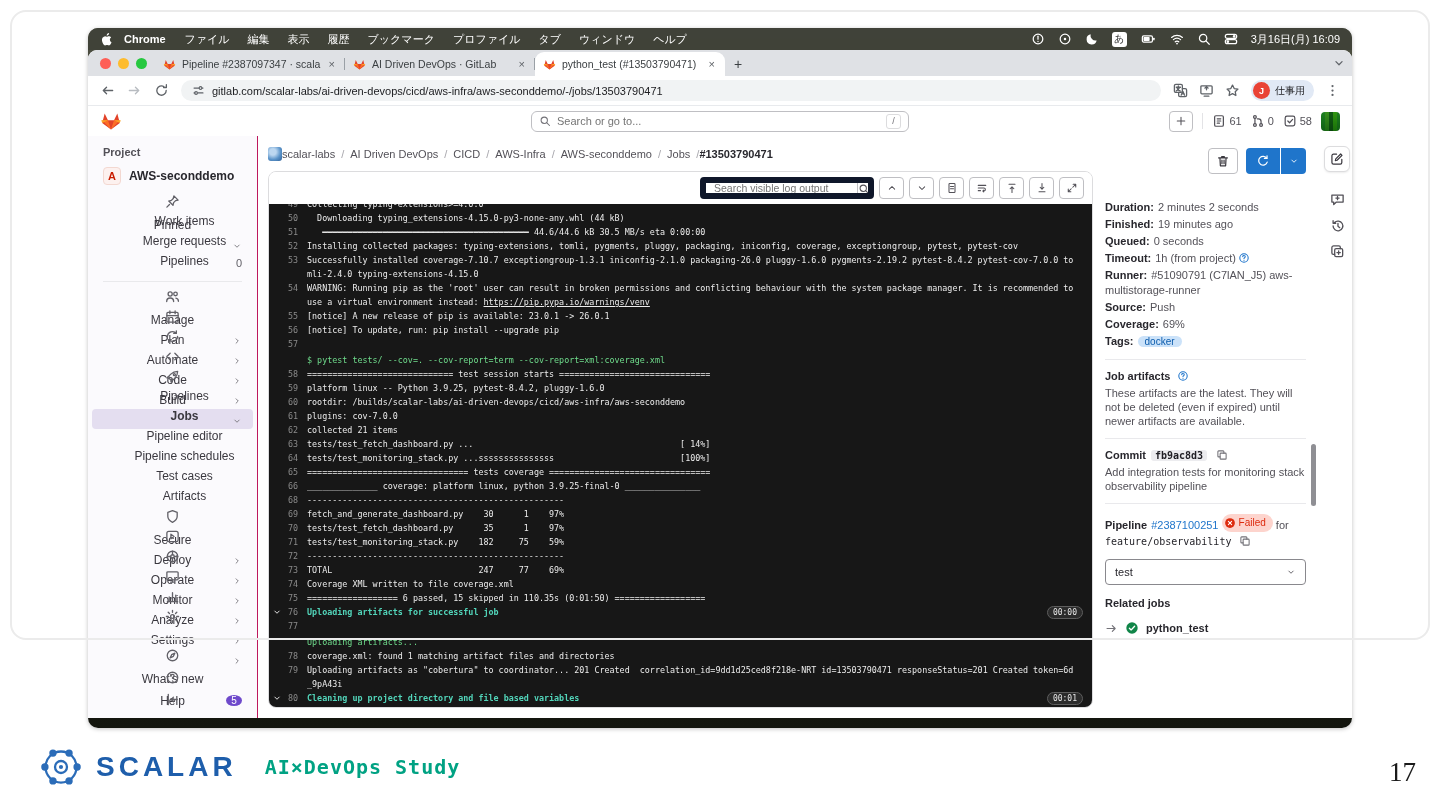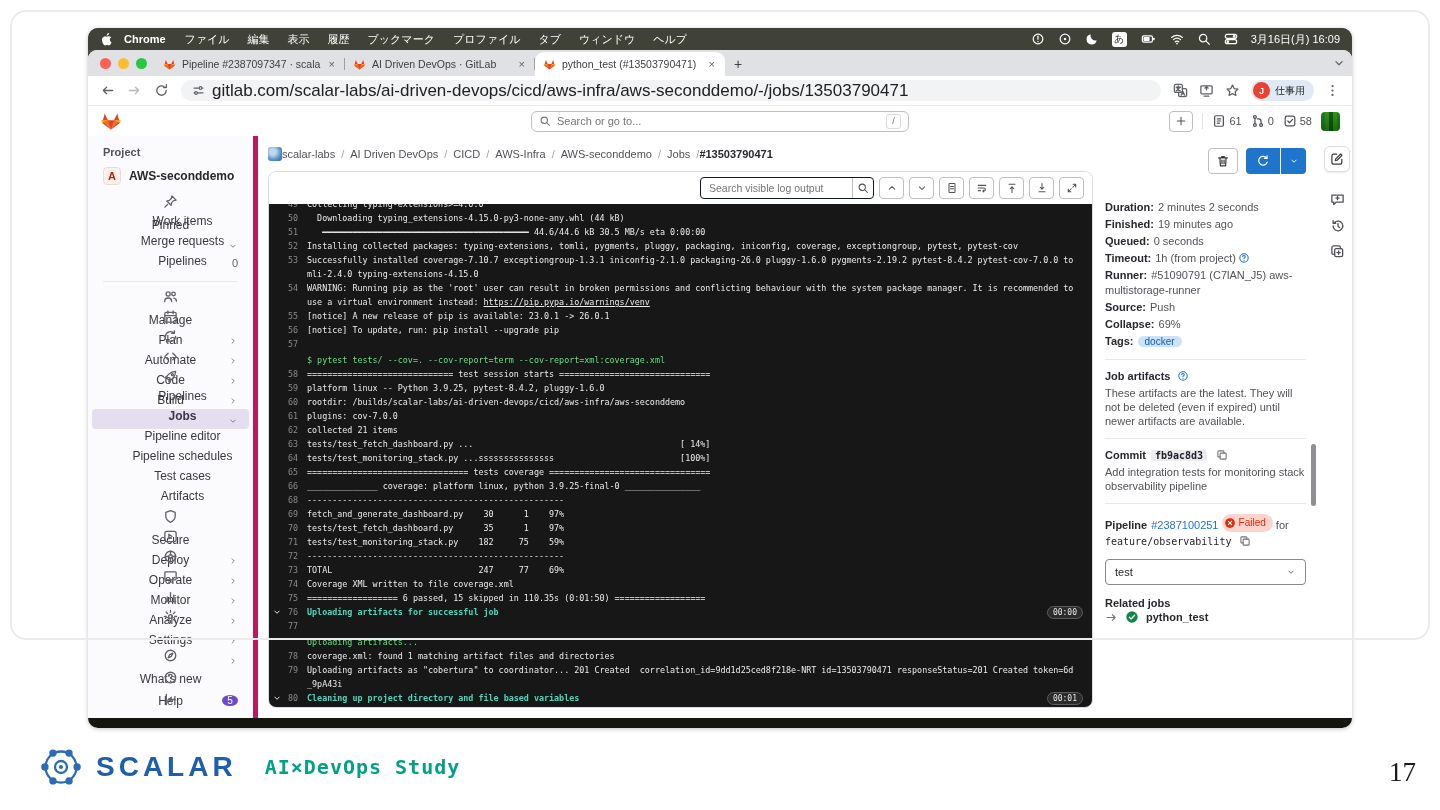--- a/index.html
+++ b/index.html
@@ -31,21 +31,21 @@
   .tab.active { background:#fff; border-radius:9px 9px 0 0; }
   .tab .fav { width:13px; height:13px; flex:none; display:inline-flex; }
   .tab .title { flex:1; white-space:nowrap; overflow:hidden; }
   .tab .close { color:#5f6368; font-size:11px; padding:0 2px; }
   .newtab { width:26px; text-align:center; color:#3c4043; font-size:14px; padding-bottom:4px; }
   .tabsearch { margin-left:auto; color:#5f6368; width:14px; height:14px; display:inline-flex; margin-bottom:6px; }
 
   .toolbar { height:30px; background:#fff; display:flex; align-items:center; gap:12px; padding:0 12px; border-bottom:1px solid #e8eaed; flex:none; }
   .nav-ic { display:inline-flex; width:15px; height:15px; color:#5f6368; }
   .nav-ic.dim { color:#b8bcc1; }
-  .urlbar { flex:1; height:21px; background:#f1f3f4; border-radius:11px; display:flex; align-items:center; gap:7px; padding:0 11px; font-size:17px; color:#202124; }
+  .urlbar { flex:1; height:21px; background:#f1f3f4; border-radius:11px; display:flex; align-items:center; gap:7px; padding:0 11px; font-size:11px; color:#202124; }
   .urlbar .tune { width:13px; height:13px; display:inline-flex; color:#5f6368; }
   .tb-right { display:flex; align-items:center; gap:11px; }
   .profile-chip { height:21px; background:#e1e9f5; border-radius:11px; display:flex; align-items:center; gap:5px; padding:0 9px 0 2px; font-size:10px; color:#202124; }
   .avatar-j { width:17px; height:17px; border-radius:50%; background:#e94235; color:#fff; font-size:9px; font-weight:bold; display:grid; place-items:center; }
 
   
   .page { flex:1; display:flex; flex-direction:column; min-height:0; background:#fff; }
   .gl-topbar { height:30px; display:flex; align-items:center; padding:0 12px; position:relative; flex:none; }
   .tanuki { width:22px; height:22px; display:inline-flex; }
   .gl-search { position:absolute; left:50%; transform:translateX(-50%); width:378px; height:21px; border:1px solid #bfbfc3; border-radius:6px; display:flex; align-items:center; gap:6px; padding:0 7px; color:#737278; font-size:11px; background:#fff; }
@@ -58,21 +58,21 @@
   .plusbtn { width:24px; height:21px; border:1px solid #bfbfc3; border-radius:4px; display:grid; place-items:center; color:#535158; }
   .plusbtn .i { width:12px; height:12px; display:inline-flex; }
   .vdiv { width:1px; height:16px; background:#e3e3e6; }
   .gl-avatar { width:19px; height:19px; border-radius:4px; background:
       repeating-linear-gradient(90deg,#4caf50 0 4px,#8bc34a 4px 8px,#2e7d32 8px 12px,#7acc29 12px 16px),
       linear-gradient(#66bb6a,#338a3e); background-blend-mode:multiply; }
 
   .gl-body { flex:1; display:flex; min-height:0; }
 
   
-  .gl-sidebar { width:170px; flex:none; background:#fbfafd; border-right:5px solid #be185d; padding-top:8px; position:relative; font-size:12px; color:#3a383f; }
+  .gl-sidebar { width:170px; flex:none; background:#fbfafd; border-right:1px solid #be185d; padding-top:8px; position:relative; font-size:12px; color:#3a383f; }
   .proj-label { font-size:11px; font-weight:bold; color:#535158; padding:2px 15px 6px; }
   .proj-item { display:flex; align-items:center; gap:8px; padding:3px 11px; margin:0 4px 6px; border-radius:4px; font-weight:600; color:#28272d; }
   .proj-avatar { width:18px; height:18px; border-radius:4px; background:#fdf1ef; border:1px solid #f3d8d1; color:#c91c00; font-weight:bold; font-size:11px; display:grid; place-items:center; }
   .nav-item { display:flex; align-items:center; gap:9px; height:20px; padding:0 11px; margin:0 4px; border-radius:4px;flex-direction:column; }
   .nav-item .ic { width:15px; height:15px; flex:none; color:#626168; display:inline-flex; }
   .nav-item.sub { padding-left:35px; }
   .nav-item.active { background:#e4def0; font-weight:600; }
   .nav-item .chev { margin-left:auto; width:10px; height:10px; color:#737278; display:inline-flex; }
   .nav-item .badge { margin-left:auto; color:#626168; font-size:11px; }
   .nav-divider { height:1px; background:#e9e9ec; margin:7px 15px; }
@@ -82,21 +82,21 @@
   
   .gl-main { flex:1; display:flex; min-width:0; padding:8px 0 0 10px; gap:12px; }
   .main-col { flex:1; min-width:0; display:flex; flex-direction:column; }
   .breadcrumb { display:flex; align-items:center; font-size:11px; color:#535158; height:16px; margin:2px 0 9px; }
   .crumb-avatar { width:14px; height:14px; border-radius:3px; background:radial-gradient(circle at 35% 35%,#bcd7f0 25%,#5a93c9 60%,#2f5f96); flex:none; }
   .crumb-sep { color:#a8a7ad; }
   .crumb-cur { font-weight:bold; color:#28272d; }
 
   .log-card { border:1px solid #dcdcde; border-radius:8px; overflow:hidden; display:flex; flex-direction:column; margin-bottom:10px; flex:1; }
   .log-head { height:32px; display:flex; align-items:center; justify-content:flex-end; gap:5px; padding:0 8px; background:#fff; flex:none; }
-  .log-search { width:174px; height:22px; border:1px solid #0f172a; border-radius:4px; display:flex; align-items:center; overflow:hidden; }
+  .log-search { width:174px; height:22px; border:6px solid #0f172a; border-radius:4px; display:flex; align-items:center; overflow:hidden; }
   .log-search input { border:none; outline:none; flex:1; padding:0 8px; font-size:10.5px; color:#535158; background:transparent; font-family:inherit; }
   .log-search .sbtn { width:25px; height:100%; border-left:1px solid #bfbfc3; display:grid; place-items:center; color:#535158; }
   .log-search .sbtn .i, .lbtn .i { width:12px; height:12px; display:inline-flex; }
   .lbtn { width:25px; height:22px; border:1px solid #bfbfc3; border-radius:4px; display:grid; place-items:center; color:#535158; background:#fff; }
 
   .terminal { flex:1; background:#171717; font-family:"DejaVu Sans Mono",monospace; font-size:8.4px; line-height:14px; color:#ececec; overflow:hidden; position:relative; }
   .log-scroll { margin-top:-7px; padding-bottom:4px; }
   .log-row { position:relative; display:flex; align-items:flex-start; }
   .lnum { flex:none; width:38px; color:#8a8a8a; text-align:right; padding-right:9px; }
   .ltxt { white-space:pre; padding-right:4px; }
@@ -126,21 +126,21 @@
   .sha-chip { background:#ececef; border-radius:3px; padding:0 4px; font-family:"DejaVu Sans Mono",monospace; font-size:10px; color:#1f1e24; }
   .copy-ic { display:inline-flex; width:12px; height:12px; color:#737278; vertical-align:-2px; margin-left:4px; }
   .link { color:#1f75cb; }
   .failed-badge { display:inline-flex; align-items:center; gap:3px; background:#fdd4cd; color:#dd2b0e; border-radius:9px; padding:1px 7px 1px 2px; font-size:10px; }
   .failed-badge .i { width:12px; height:12px; display:inline-flex; }
   .mono { font-family:"DejaVu Sans Mono",monospace; font-size:10px; color:#1f1e24; }
   .pl-line { line-height:16px; margin-top:2px; }
   .stage-select { margin-top:9px; height:26px; border:1px solid #89888d; border-radius:4px; display:flex; align-items:center; justify-content:space-between; padding:0 9px; color:#28272d; background:#fff; }
   .stage-select .i { width:10px; height:10px; display:inline-flex; color:#535158; }
   .related-label { font-weight:bold; color:#28272d; margin-top:12px; }
-  .rel-row { display:flex; align-items:center; gap:7px; margin-top:1px; color:#28272d; font-weight:600; }
+  .rel-row { display:flex; align-items:center; gap:7px; margin-top:12px; color:#28272d; font-weight:600; }
   .rel-row .arr { width:13px; height:13px; display:inline-flex; color:#737278; }
   .rel-row .st { width:14px; height:14px; display:inline-flex; }
   .scroll-thumb { position:absolute; right:-6px; top:300px; width:5px; height:62px; background:#8f8f94; border-radius:3px; }
 
   
   .rail { width:30px; flex:none; display:flex; flex-direction:column; align-items:center; padding-top:2px; }
   .rail-btn1 { width:26px; height:26px; border:1px solid #dcdcde; border-radius:6px; display:grid; place-items:center; color:#3a383f; background:#fff; box-shadow:0 1px 2px rgba(0,0,0,.08); margin-bottom:20px; }
   .rail-btn1 .i { width:14px; height:14px; display:inline-flex; }
   .rail-ic { width:15px; height:15px; display:inline-flex; color:#535158; margin-bottom:11px; }
 
@@ -1206,21 +1206,21 @@
 
                   <div class="det-row">
                     <span class="det-label">Runner:</span><span>#51090791 (C7lAN_J5) aws-multistorage-runner</span>
                   </div>
 
                   <div class="det-row">
                     <span class="det-label">Source:</span><span>Push</span>
                   </div>
 
                   <div class="det-row">
-                    <span class="det-label">Collapse:</span><span>69%</span>
+                    <span class="det-label">Coverage:</span><span>69%</span>
                   </div>
 
                   <div class="det-row">
                     <span class="det-label">Tags:</span><span class="pill">docker</span>
                   </div>
                 </div>
 
               <div class="hr"></div>
               <div class="sect-title">
                 <span>Job artifacts</span>

